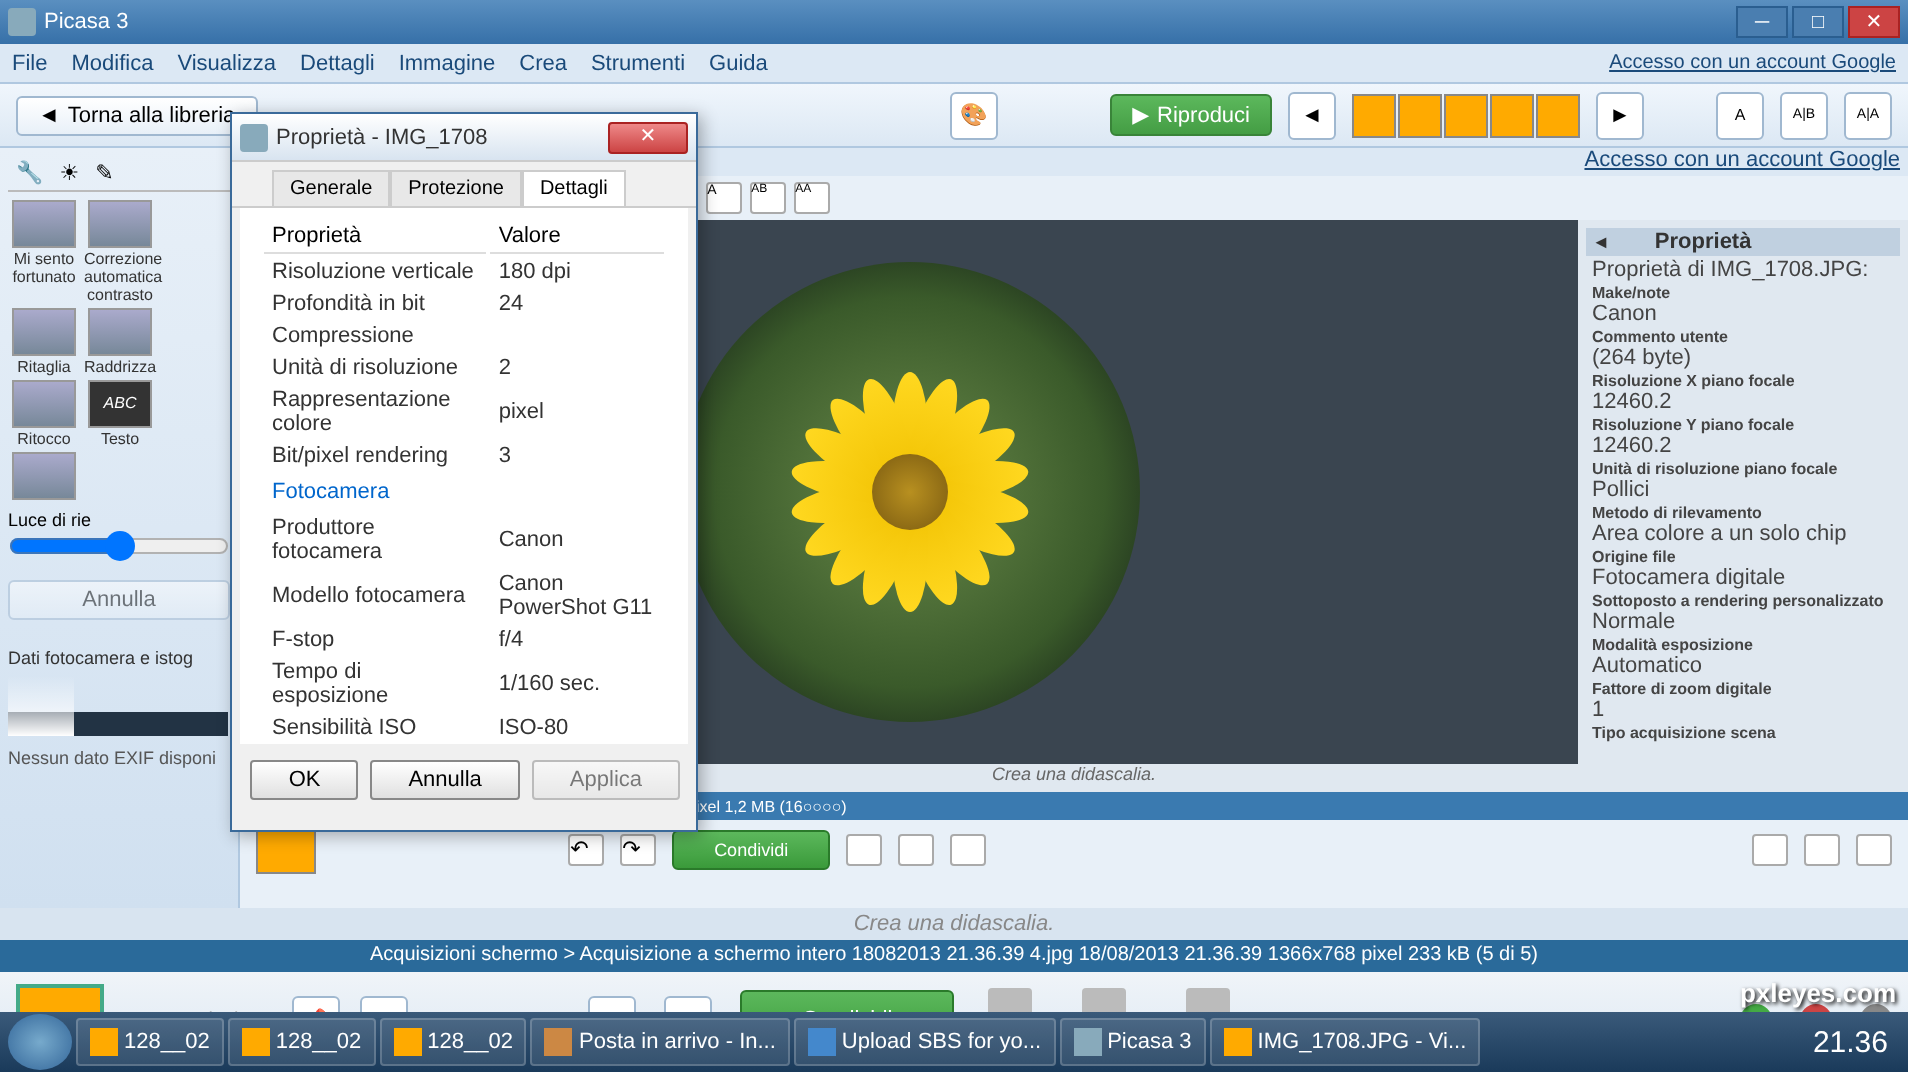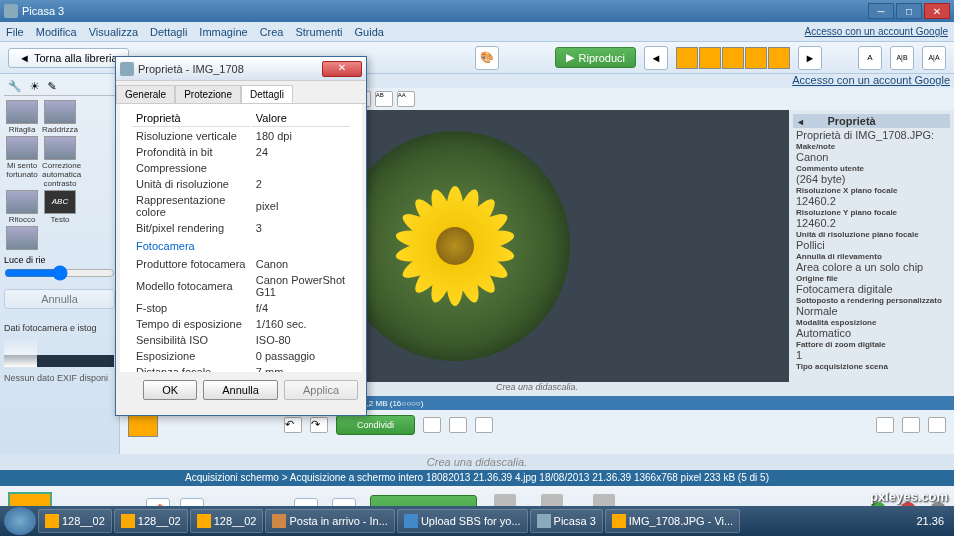--- a/index.html
+++ b/index.html
@@ -36,25 +36,25 @@
 .flower{width:140px;height:140px;position:relative}
 .petal{position:absolute;width:18px;height:60px;background:linear-gradient(#ffd820,#f0c000);border-radius:50% 50% 20% 20%;left:50%;top:50%;transform-origin:50% 100%;margin-left:-9px;margin-top:-60px}
 .flower-center{position:absolute;width:38px;height:38px;background:radial-gradient(#b89020,#7a5a10);border-radius:50%;left:50%;top:50%;margin:-19px 0 0 -19px}
 .prop-panel{width:165px;background:#e0e8f0;padding:4px;font-size:8px;overflow:hidden}
 .prop-panel h4{background:#c0d0e0;padding:1px 3px;font-size:9px;color:#333;margin-bottom:2px}
 .prop-panel .pr{padding:0 3px;color:#444;line-height:11px}
 .prop-panel .pr b{display:block;font-size:8px}
 .caption-bar{height:14px;background:#e0e8f0;text-align:center;font-size:9px;color:#666;font-style:italic}
 .status-strip{height:14px;background:#3a7ab0;color:#fff;font-size:8px;padding:0 4px;display:flex;align-items:center}
 .share-bar{height:30px;background:#e8f0f8;display:flex;align-items:center;padding:0 8px;gap:8px}
-.dialog{position:absolute;left:115px;top:56px;width:252px;height:360px;background:#f0f0f0;border:1px solid #3a6a9a;box-shadow:2px 2px 8px rgba(0,0,0,0.3);z-index:10}
+.dialog{position:absolute;left:115px;top:56px;width:234px;height:360px;background:#f0f0f0;border:1px solid #3a6a9a;box-shadow:2px 2px 8px rgba(0,0,0,0.3);z-index:10}
 .dlg-title{height:24px;background:linear-gradient(#fff,#d8e4f0);display:flex;align-items:center;padding:0 4px;border-bottom:1px solid #ccc}
 .dlg-title .dt{flex:1;color:#333;font-size:11px}
 .dlg-close{width:40px;height:16px;background:linear-gradient(#e88,#c44);border:1px solid #a22;color:#fff;text-align:center;font-size:10px;border-radius:2px}
-.dlg-tabs{display:flex;padding:4px 0 0;gap:0;border-bottom:1px solid #ccc;background:#f0f0f0}
+.dlg-tabs{display:flex;padding:4px 20px 0;gap:0;border-bottom:1px solid #ccc;background:#f0f0f0}
 .dlg-tab{padding:3px 8px;border:1px solid #ccc;border-bottom:none;background:#e8e8e8;font-size:10px}
 .dlg-tab.active{background:#fff}
 .dlg-body{padding:4px 10px;height:268px;overflow:hidden;background:#fff;margin:0 4px}
 .dlg-body table{width:100%;font-size:10px}
 .dlg-body th{text-align:left;padding:2px 4px;font-weight:normal;border-bottom:1px solid #ddd}
 .dlg-body td{padding:1px 4px;color:#333}
 .dlg-body .sect{color:#06c;padding:3px 4px}
 .dlg-btns{display:flex;justify-content:flex-end;gap:6px;padding:8px}
 .dlg-btn{padding:3px 18px;border:1px solid #888;background:linear-gradient(#fff,#e0e0e0);border-radius:2px;font-size:11px}
 .bottom-caption{height:16px;background:#d8e4f0;text-align:center;font-style:italic;color:#888;font-size:11px;line-height:16px}
@@ -64,21 +64,21 @@
 .action-area{display:flex;gap:14px;align-items:center;margin-left:80px}
 .act{text-align:center;font-size:9px;color:#555}
 .act .ai{width:22px;height:18px;background:#bbb;margin:0 auto 2px;border-radius:2px}
 .share-btn{background:linear-gradient(#5cb85c,#3a9a3a);color:#fff;padding:8px 30px;border-radius:3px;font-size:11px;border:1px solid #2a7a2a}
 .right-icons{margin-left:auto;display:flex;gap:14px}
 .ri{width:16px;height:16px;border-radius:50%}
 .taskbar{position:absolute;bottom:0;left:0;right:0;height:30px;background:linear-gradient(#3a5a7a,#1a3a5a);display:flex;align-items:center;padding:0 4px;gap:2px}
 .start{width:32px;height:28px;background:radial-gradient(#7ac,#369);border-radius:50%}
 .tb-item{height:24px;padding:0 6px;background:rgba(255,255,255,0.1);border:1px solid rgba(255,255,255,0.2);display:flex;align-items:center;gap:3px;color:#fff;font-size:9px;border-radius:2px}
 .tb-item .tbi{width:14px;height:14px;background:#fa0}
-.tb-time{margin-left:auto;color:#fff;font-size:11px;padding:0 6px}
+.tb-time{margin-left:auto;color:#fff;font-size:15px;padding:0 6px}
 .watermark{position:absolute;bottom:32px;right:6px;color:#fff;font-size:13px;font-weight:bold;text-shadow:1px 1px 2px #000;z-index:20}
 .histo{width:110px;height:30px;background:linear-gradient(to top,#234 0%,#234 40%,transparent 40%);position:relative;margin-top:4px}
 .histo::before{content:"";position:absolute;bottom:0;left:0;width:30%;height:100%;background:linear-gradient(to top,#fff,transparent)}
 </style>
 </head>
 <body>
 
 <div class="titlebar">
  <div class="icon"></div>
  <span class="title">Picasa 3</span>
@@ -125,35 +125,35 @@
 <div class="main">
  <div class="sidebar">
   <div style="display:flex;gap:8px;padding:2px 4px;border-bottom:1px solid #bbb;margin-bottom:4px">
    <span>🔧</span>
    <span>☀</span>
    <span>✎</span>
   </div>
   <div class="tool-row">
    <div class="tool">
           <div class="ti"></div>
-          <div class="tl">Ritaglia</div>
-        </div>
-   <div class="tool">
-          <div class="ti"></div>
-          <div class="tl">Raddrizza</div>
+          <div class="tl">Mi sento fortunato</div>
+        </div>
+   <div class="tool">
+          <div class="ti"></div>
+          <div class="tl">Correzione automatica contrasto</div>
         </div>
   </div>
   <div class="tool-row">
    <div class="tool">
           <div class="ti"></div>
-          <div class="tl">Mi sento fortunato</div>
-        </div>
-   <div class="tool">
-          <div class="ti"></div>
-          <div class="tl">Correzione automatica contrasto</div>
+          <div class="tl">Ritaglia</div>
+        </div>
+   <div class="tool">
+          <div class="ti"></div>
+          <div class="tl">Raddrizza</div>
         </div>
   </div>
   <div class="tool-row">
    <div class="tool">
           <div class="ti"></div>
           <div class="tl">Ritocco</div>
         </div>
    <div class="tool">
           <div class="ti" style="background:#333;color:#fff;font-size:8px;line-height:22px;font-style:italic">ABC</div>
           <div class="tl">Testo</div>
@@ -224,21 +224,21 @@
     </div>
     <div class="prop-panel">
      <h4>◄ &nbsp;&nbsp;&nbsp;&nbsp;&nbsp;&nbsp;&nbsp;&nbsp;<span>Proprietà</span></h4>
      <div class="pr">Proprietà di IMG_1708.JPG:</div>
      <div id="inner-props">
               <div class="pr"><b>Make/note</b><span>Canon</span></div>
               <div class="pr"><b>Commento utente</b><span>(264 byte)</span></div>
               <div class="pr"><b>Risoluzione X piano focale</b><span>12460.2</span></div>
               <div class="pr"><b>Risoluzione Y piano focale</b><span>12460.2</span></div>
               <div class="pr"><b>Unità di risoluzione piano focale</b><span>Pollici</span></div>
-              <div class="pr"><b>Annulla di rilevamento</b><span>Area colore a un solo chip</span></div>
+              <div class="pr"><b>Metodo di rilevamento</b><span>Area colore a un solo chip</span></div>
               <div class="pr"><b>Origine file</b><span>Fotocamera digitale</span></div>
               <div class="pr"><b>Sottoposto a rendering personalizzato</b><span>Normale</span></div>
               <div class="pr"><b>Modalità esposizione</b><span>Automatico</span></div>
               <div class="pr"><b>Fattore di zoom digitale</b><span>1</span></div>
               <div class="pr">
                 <b>Tipo acquisizione scena</b>
               </div>
             </div>
     </div>
    </div>

